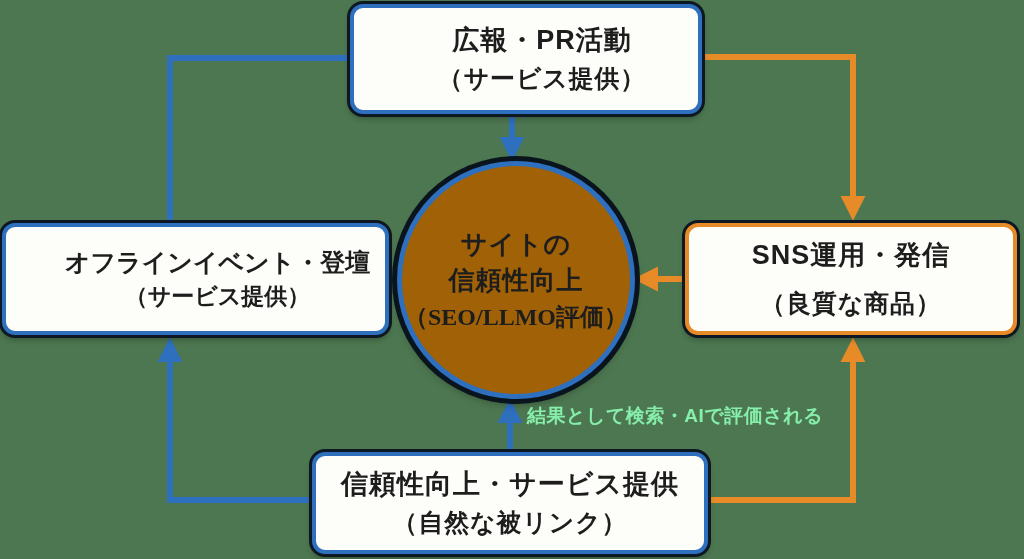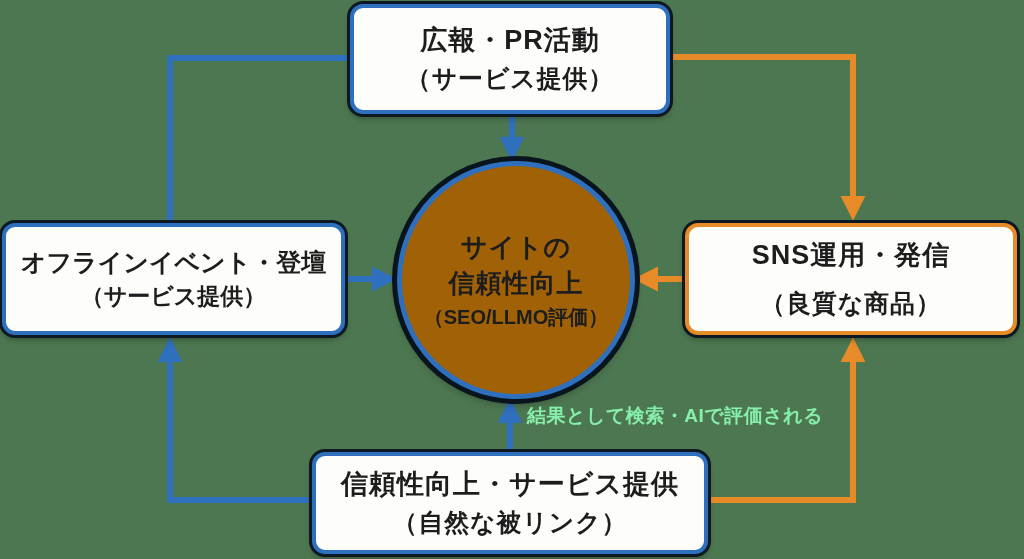--- a/index.html
+++ b/index.html
@@ -9,34 +9,34 @@
     background:#4d7750;
   }
   .node{
     position:absolute;background:#fdfdfa;border-radius:13px;
     display:flex;flex-direction:column;align-items:center;justify-content:center;
     text-align:center;color:#1d1d1d;font-weight:bold;line-height:1.45;
     letter-spacing:1px;z-index:2;
   }
   .node.blue{border:4px solid #2e6fbe;box-shadow:0 0 0 3px #0d1822,0 4px 6px rgba(0,0,0,.35);}
   .node.orange{border:4px solid #e68b28;box-shadow:0 0 0 3px #0d1822,0 4px 6px rgba(0,0,0,.35);gap:10px;}
-  .node-top{left:350px;top:4px;width:312px;height:102px;font-size:27px;}
-  .node-left{left:2px;top:223px;width:335px;height:104px;font-size:25px;letter-spacing:0;}
+  .node-top{left:350px;top:4px;width:312px;height:102px;font-size:27px;padding-left:32px;}
+  .node-left{left:2px;top:223px;width:335px;height:104px;font-size:25px;letter-spacing:0;padding-left:44px;}
   .node-right{left:685px;top:223px;width:324px;height:104px;font-size:27px;}
   .node-bottom{left:312px;top:452px;width:388px;height:94px;font-size:27px;}
   .node .sub{font-size:0.92em;}
   .hub{
     position:absolute;left:397px;top:161px;width:228px;height:228px;
     background:#a16207;border:5px solid #2e6fbe;border-radius:50%;
     box-shadow:0 0 0 5px #0a141d,0 5px 8px rgba(0,0,0,.35);
     display:flex;flex-direction:column;align-items:center;justify-content:center;
     text-align:left;color:#1d1d1d;font-weight:bold;line-height:1.4;
     font-size:26px;letter-spacing:1px;z-index:2;
   }
-  .hub .sub{font-size:20px;letter-spacing:0;margin-top:2px;}
+  .hub .sub{font-size:24px;letter-spacing:0;margin-top:2px;font-family:Liberation Serif, serif;}
   .annotation{
     position:absolute;left:527px;top:403px;
     font-size:19px;font-weight:bold;color:#86efac;letter-spacing:.5px;z-index:3;
   }
   svg.wires{position:absolute;left:0;top:0;width:1024px;height:559px;z-index:1;pointer-events:none;}
   svg.wires polyline,svg.wires line{fill:none;stroke-width:6;stroke-linecap:butt;stroke-linejoin:miter;}
 </style>
 </head>
 <body>
 

